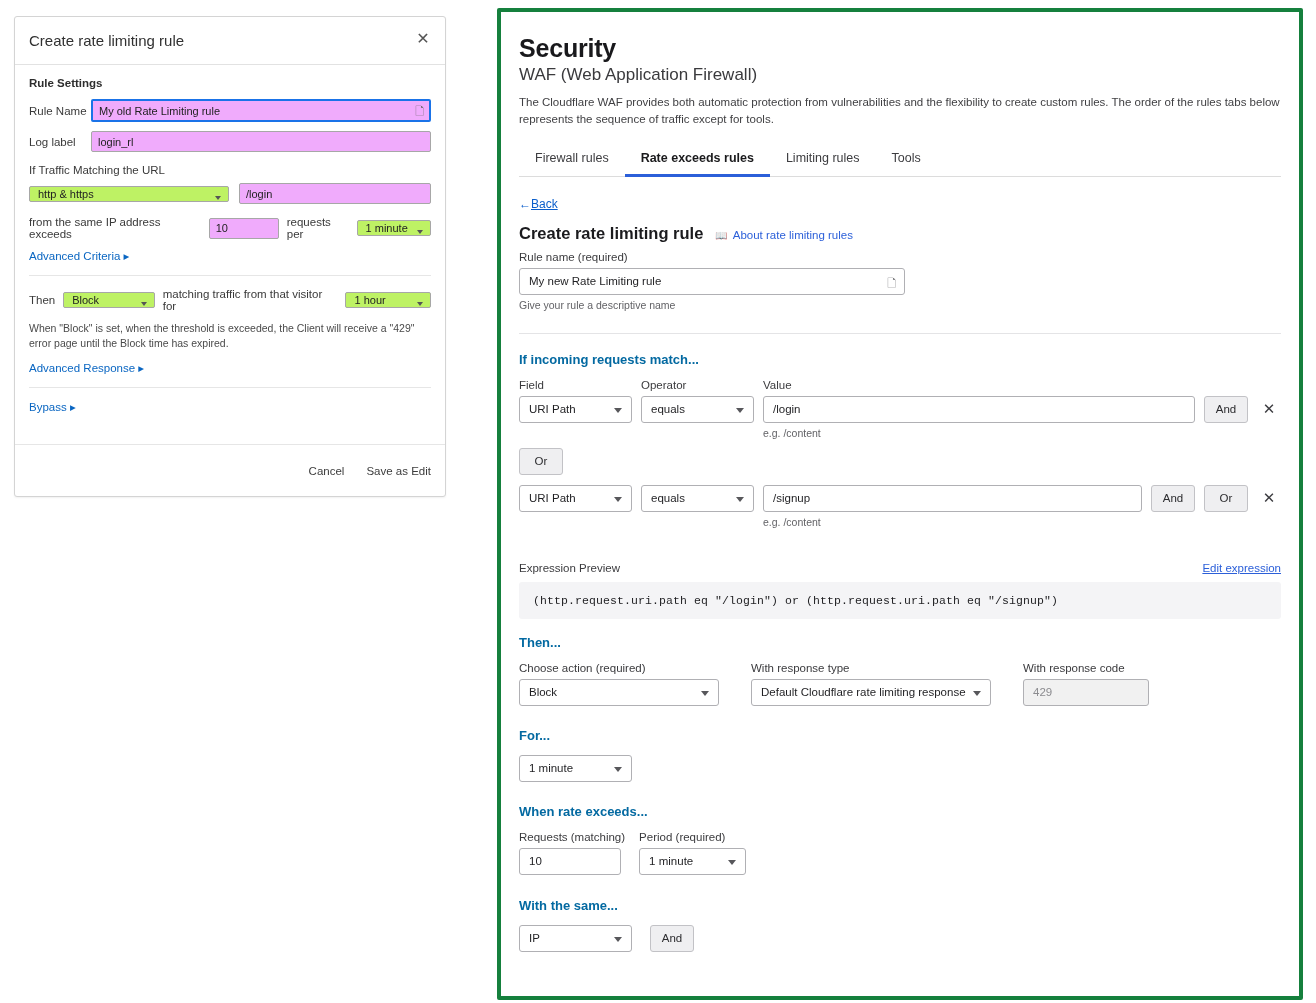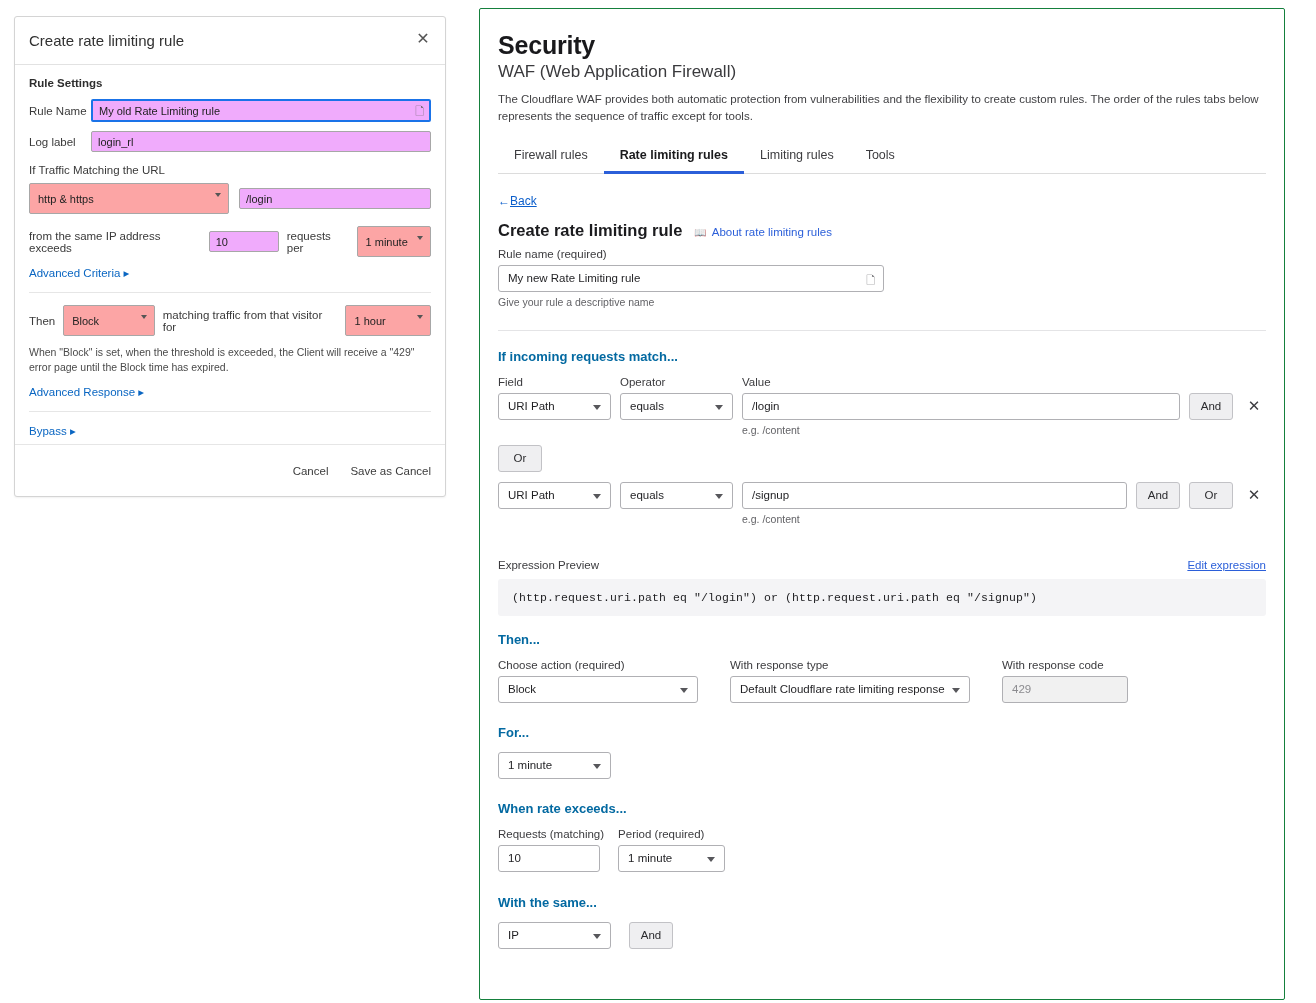--- a/index.html
+++ b/index.html
@@ -52,24 +52,24 @@
     background: #f0abfc;
     outline: none;
     font-family: "Liberation Sans", sans-serif;
   }
   .inp.focus { border: 2px solid #1a73e8; }
 
   .sel {
     position: relative;
     border: 1px solid #a7a7a7;
     border-radius: 2px;
-    height: 31px;
+    height: 16px;
     font-size: 11px;
     color: #222;
-    background: #fca5a5;
+    background: #bef264;
     display: flex; align-items: center;
     padding: 0 18px 0 8px;
     cursor: pointer;
   }
   .sel:after {
     content: "";
     position: absolute; right: 7px; top: 9px;
     border-left: 3.5px solid transparent;
     border-right: 3.5px solid transparent;
     border-top: 4px solid #555;
@@ -84,24 +84,24 @@
     position: absolute; left: 0; right: 0; bottom: 0;
     height: 52px; border-top: 1px solid #e6e6e6;
     display: flex; align-items: center; justify-content: flex-end;
     padding-right: 14px; gap: 22px;
   }
   .legacy-footer span { font-size: 11.5px; color: #3c3c3c; cursor: pointer; }
 
   
   .waf-panel {
     position: absolute;
-    left: 479px; top: 8px;
+    left: 497px; top: 8px;
     width: 806px; height: 992px;
     background: #fff;
-    border: 1px solid #15803d;
+    border: 4px solid #15803d;
     border-radius: 2px;
     padding: 22px 18px 0 18px;
     overflow: hidden;
   }
   .h1 { font-size: 25px; font-weight: bold; letter-spacing: -.2px; color: #19191c; }
   .h2 { font-size: 17px; color: #3a3a3d; margin-top: 2px; }
   .desc { font-size: 11.5px; color: #3f3f42; line-height: 1.5; margin-top: 9px; max-width: 775px; }
 
   .tabs { display: flex; gap: 0; margin-top: 14px; border-bottom: 1px solid #dcdcdc; }
   .tab {
@@ -250,32 +250,32 @@
 
     <div class="hr"></div>
 
     <div class="linkish">
       <span>Bypass</span> ▸
     </div>
   </div>
 
   <div class="legacy-footer">
     <span>Cancel</span>
-    <span>Save as Cancel</span>
+    <span>Save as Edit</span>
   </div>
 </div>
 
 <div class="waf-panel">
   <div class="h1">Security</div>
   <div class="h2">WAF (Web Application Firewall)</div>
   <div class="desc">The Cloudflare WAF provides both automatic protection from vulnerabilities and the flexibility to create custom rules. The order of the rules tabs below represents the sequence of traffic except for tools.</div>
 
   <div class="tabs">
     <div class="tab">Firewall rules</div>
-    <div class="tab active">Rate limiting rules</div>
+    <div class="tab active">Rate exceeds rules</div>
     <div class="tab">Limiting rules</div>
     <div class="tab">Tools</div>
   </div>
 
   <div class="back">
     <span>←</span><u>Back</u>
   </div>
 
   <div class="sec-title-row">
     <div class="sec-title">Create rate limiting rule</div>

